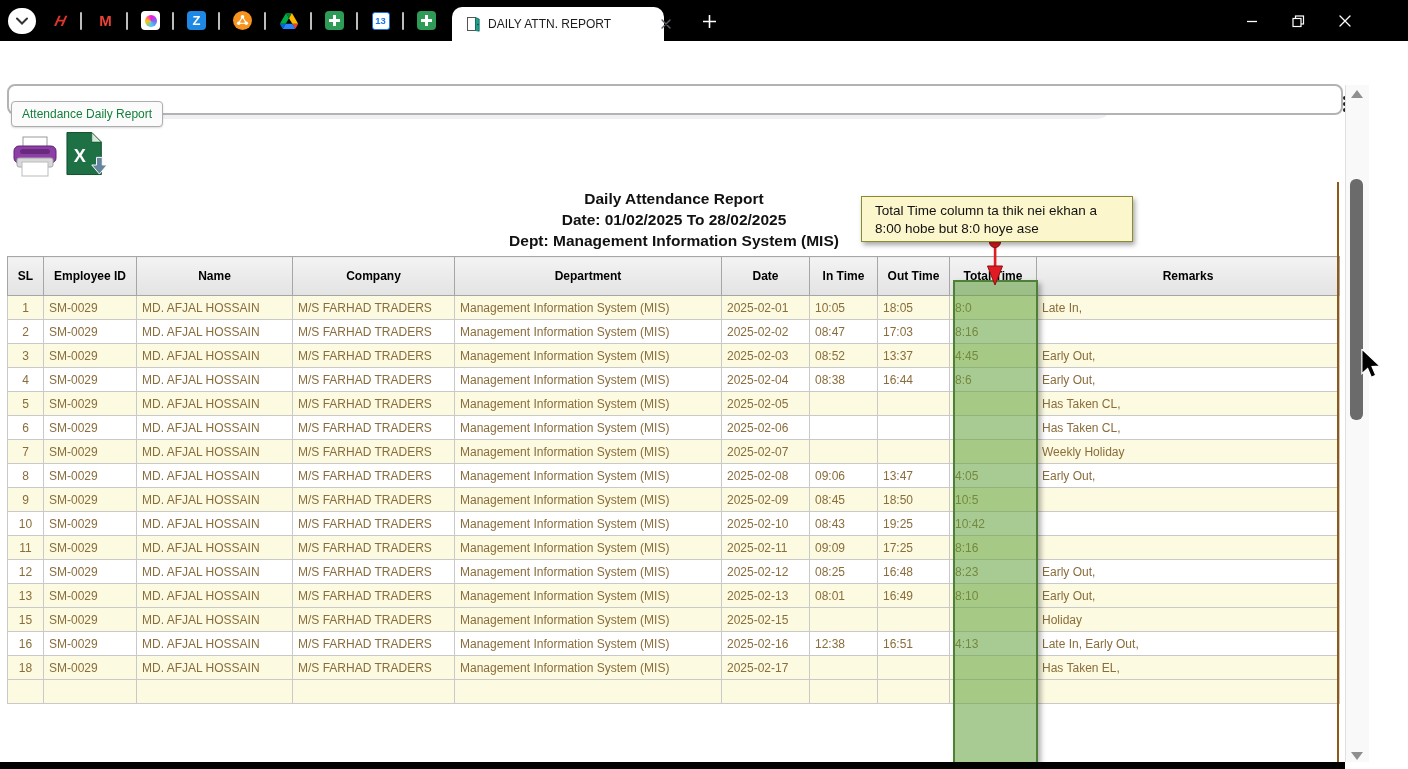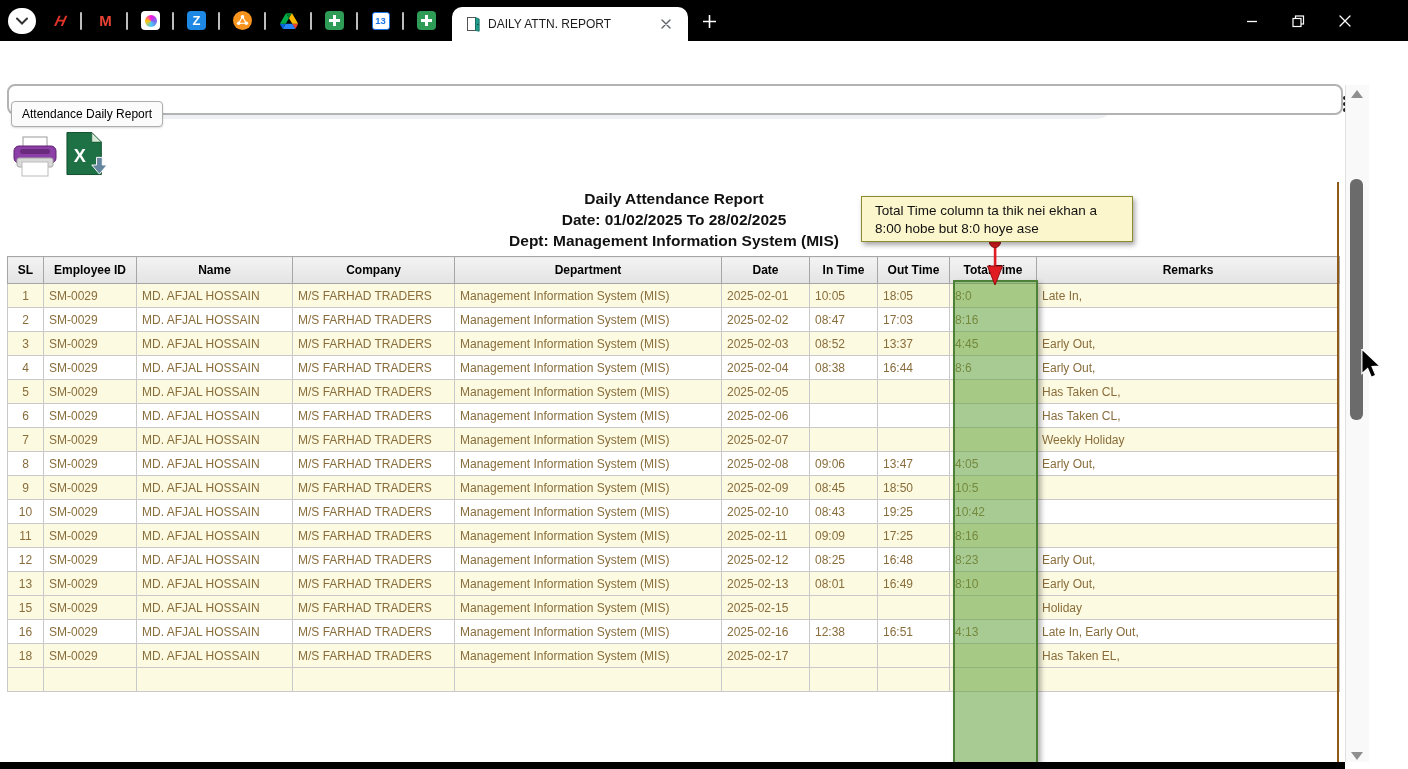--- a/index.html
+++ b/index.html
@@ -16,21 +16,21 @@
   .pm{color:#ea4335;font-weight:800;font-size:15px;font-style:normal;display:block;}
   .cu{width:19px;height:19px;background:#fff;border-radius:4px;display:flex;align-items:center;justify-content:center;}
   .cu-ring{width:12px;height:12px;border-radius:50%;background:conic-gradient(#fa12e3,#7b68ee,#49ccf9,#ffc800,#fa12e3);}
   .zh{width:19px;height:19px;border-radius:4px;background:#1e88e5;color:#fff;font-weight:bold;font-size:13px;
       display:flex;align-items:center;justify-content:center;font-style:normal;}
   .gg{width:19px;height:19px;border-radius:4px;background:#2e9b57;position:relative;}
   .gg::before{content:"";position:absolute;left:8px;top:4px;width:3px;height:11px;background:#fff;}
   .gg::after{content:"";position:absolute;left:4px;top:8px;width:11px;height:3px;background:#fff;}
   .cal{width:18px;height:18px;border-radius:3px;background:#fff;border:1.5px solid #1a73e8;color:#1a73e8;
        font-size:9.5px;font-weight:bold;display:flex;align-items:center;justify-content:center;font-style:normal;box-sizing:border-box;}
-  .tab{position:absolute;left:452px;top:7px;width:236px;height:34px;background:#fff;border-radius:10px 10px 0 0;}
+  .tab{position:absolute;left:452px;top:7px;width:212px;height:34px;background:#fff;border-radius:10px 10px 0 0;}
   .tab-title{position:absolute;left:36px;top:10px;font-size:12px;color:#1c1c1c;white-space:nowrap;max-width:160px;overflow:hidden;}
   .tab-fav{position:absolute;left:13px;top:9px;}
   .tab-close{position:absolute;left:206px;top:9px;width:16px;height:16px;display:flex;align-items:center;justify-content:center;}
   .newtab{position:absolute;left:699px;top:11px;width:20px;height:20px;display:flex;align-items:center;justify-content:center;}
   .wc{position:absolute;top:9px;width:26px;height:24px;display:flex;align-items:center;justify-content:center;}
 
   
   .toolbar{position:absolute;left:0;top:41px;width:1408px;height:44px;background:#fff;}
   .navbtn{position:absolute;top:52px;width:22px;height:22px;display:flex;align-items:center;justify-content:center;}
   .omnibox{position:absolute;left:116px;top:48px;width:996px;height:30px;border-radius:15px;background:#eef0f3;
@@ -50,31 +50,31 @@
   .blue-ext .slot{position:absolute;left:10px;top:3px;width:4px;height:12px;background:#9ec2ff;border-radius:1px;}
   .blue-ext .badge{position:absolute;right:0;bottom:0;width:12px;height:12px;border-radius:3px;background:#33475b;color:#fff;
                    font-size:8.5px;font-weight:bold;display:flex;align-items:center;justify-content:center;}
   .gram{width:21px;height:21px;border-radius:50%;background:#10894e;color:#fff;font-size:12.5px;font-weight:bold;
         display:flex;align-items:center;justify-content:center;}
   .kebab{width:4px;height:4px;border-radius:2px;background:#1f1f1f;box-shadow:0 -6px 0 #1f1f1f,0 6px 0 #1f1f1f;}
 
   
   .panel-rect{position:absolute;left:7px;top:84px;width:1332px;height:27px;border:2px solid #b3b3b3;border-radius:8px;background:#fff;}
   .tooltip{position:absolute;left:11px;top:101px;height:24px;line-height:24px;padding:0 10px;background:#fbfbfb;
-           border:1px solid #adadad;border-radius:4px;font-size:12px;color:#000000;z-index:6;
+           border:1px solid #adadad;border-radius:4px;font-size:12px;color:#15803d;z-index:6;
            box-shadow:0 1px 2px rgba(0,0,0,.15);white-space:nowrap;}
   .print-btn{position:absolute;left:12px;top:136px;width:46px;height:41px;}
   .excel-btn{position:absolute;left:66px;top:131px;width:42px;height:47px;}
   .titleblock{position:absolute;left:8px;top:188px;width:1332px;text-align:center;font-weight:bold;
               font-size:15.5px;line-height:21px;color:#111;}
 
   .table-wrap{position:absolute;left:7px;top:256px;width:1334px;height:506px;overflow:hidden;z-index:1;}
   table{border-collapse:collapse;table-layout:fixed;width:1332px;font-size:12px;}
   th{background:linear-gradient(#f3f3f3,#e3e3e3);border:1px solid #a6a6a6;height:22px;font-weight:bold;color:#000;
-     padding:2px 4px;overflow:hidden;white-space:nowrap;}
+     padding:8px 4px;overflow:hidden;white-space:nowrap;}
   td{border:1px solid #c9c9c9;height:23px;padding:0 5px;color:#8a6d3b;overflow:hidden;white-space:nowrap;}
   tr.odd{background:#fcfae0;} tr.even{background:#fff;}
   td.c{text-align:center;padding:0;}
 
   .green-overlay{position:absolute;left:953px;top:280px;width:85px;height:482px;background:rgba(96,160,60,0.55);
                  border-left:2px solid #4e8138;border-right:2px solid #4e8138;border-top:2px solid #4e8138;
                  box-shadow:3px 3px 5px rgba(0,0,0,0.3);z-index:3;box-sizing:border-box;}
   .marker{position:absolute;left:985px;top:235px;z-index:4;}
   .note{position:absolute;left:861px;top:196px;width:272px;height:46px;background:#fbf6cb;border:1.5px solid #8a8a2e;
         box-shadow:2px 3px 5px rgba(0,0,0,0.35);z-index:5;padding:5px 0 0 13px;font-size:13.5px;line-height:18px;

